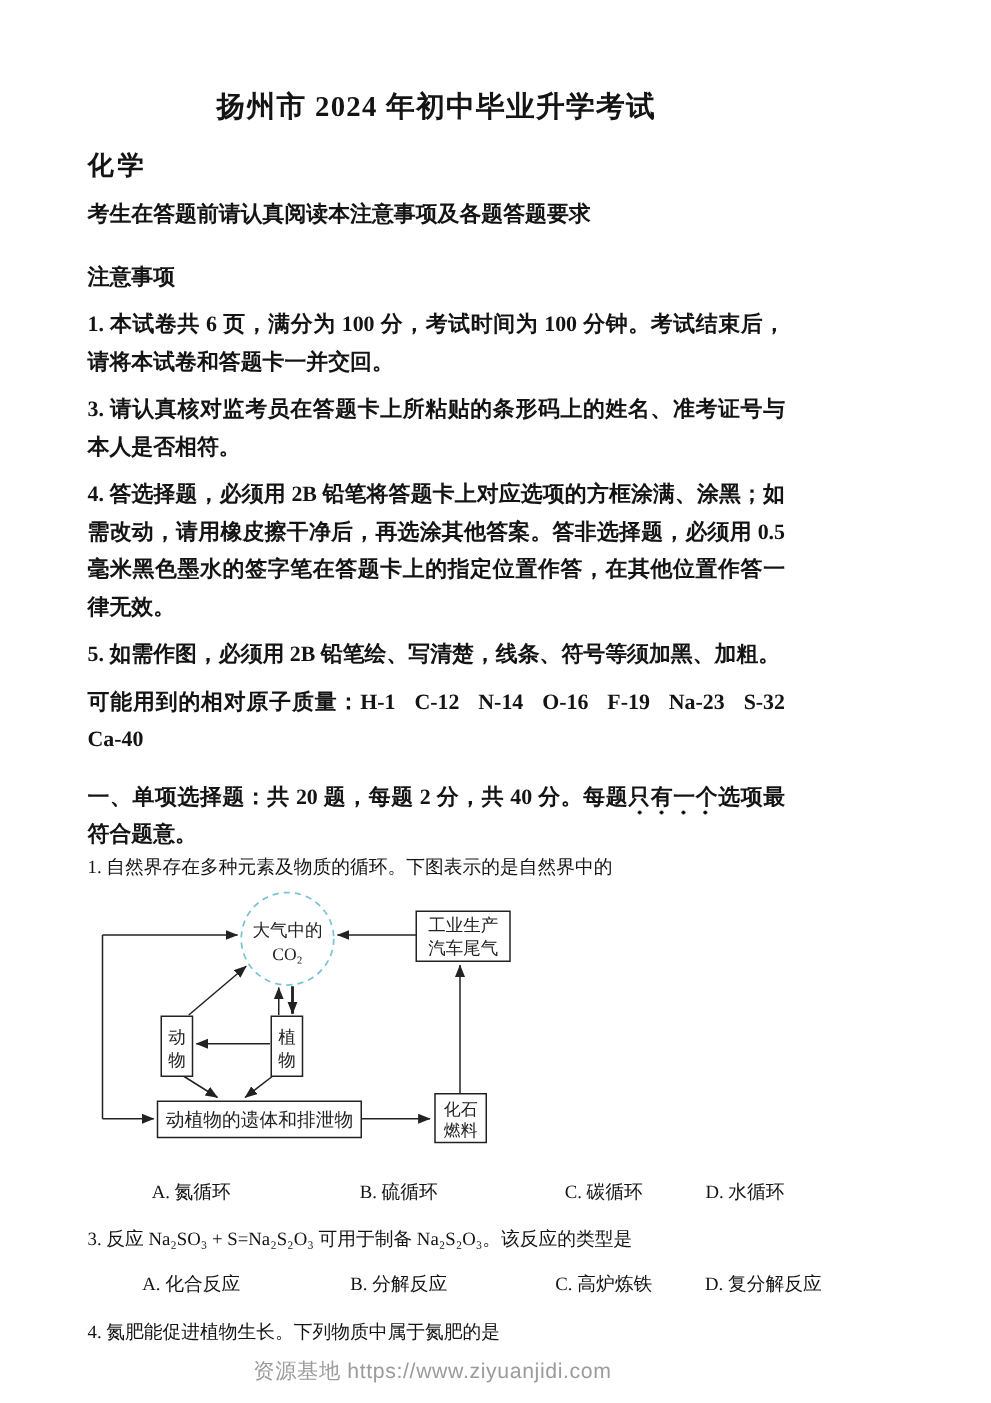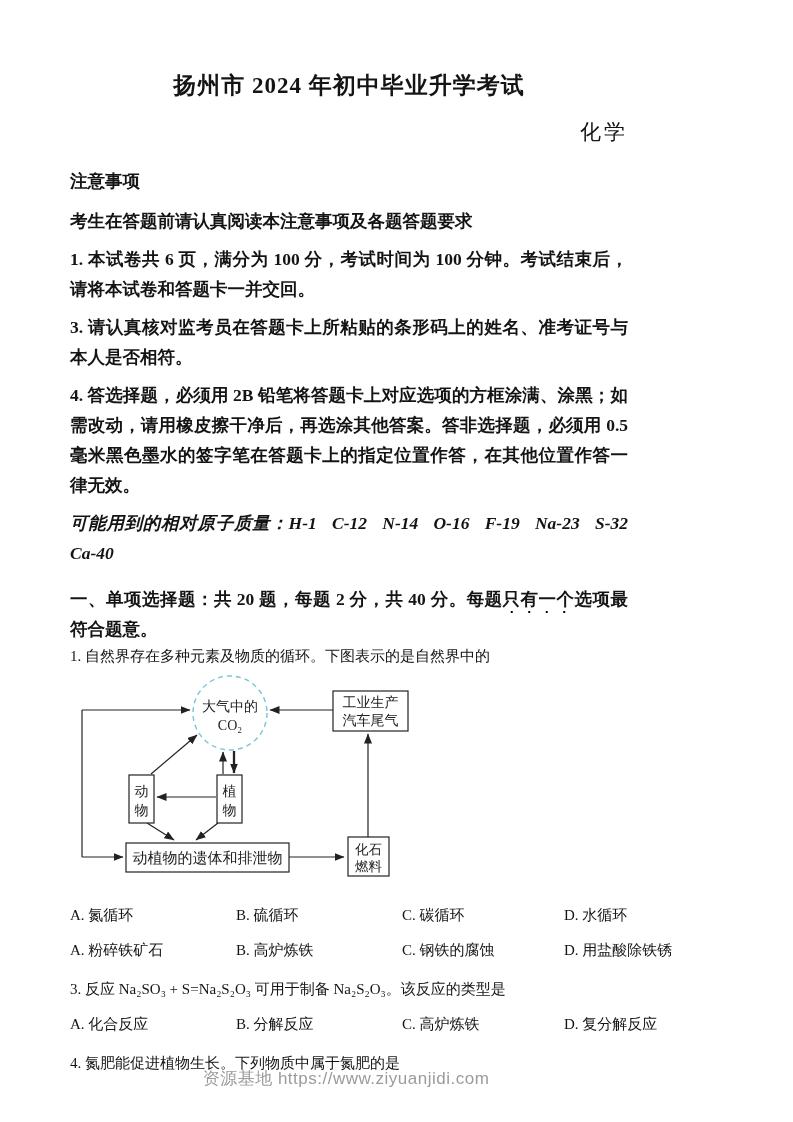--- a/index.html
+++ b/index.html
@@ -2,61 +2,62 @@
 <html lang="zh"><head>
 <meta charset="utf-8">
 <style>
   html,body{margin:0;padding:0;background:#ffffff;}
   .page{
     width:692px;height:1122px;position:relative;background:#fff;color:#141414;
     font-family:"Liberation Serif","DejaVu Serif",serif;overflow:hidden;
   }
   .content{padding:70px 64px 0 70px;}
   .title{font-size:23px;font-weight:bold;text-align:center;margin:0;letter-spacing:1px;}
-  .subject{font-size:21px;font-weight:normal;text-align:right;margin:17px 0 0;letter-spacing:3px;}
+  .subject{font-size:21px;font-weight:bold;text-align:left;margin:17px 0 0;letter-spacing:3px;}
   p{margin:0;}
   .b17{font-size:17.5px;font-weight:bold;line-height:30px;text-align:justify;}
   .notice-head{margin-top:20px;}
   .notice-intro{margin-top:10px;}
   .notice{margin-top:8px;}
-  .masses{margin-top:8px;white-space:pre-wrap;font-style:italic;}
+  .masses{margin-top:8px;white-space:pre-wrap;}
   .section-head{margin-top:16px;}
   .emph{
     background-image:radial-gradient(circle,#000 1.3px,transparent 1.5px);
     background-size:1em 6px;background-position:0 100%;background-repeat:repeat-x;
     padding-bottom:6px;
   }
   .stem{font-size:15px;margin-top:2px;line-height:20px;}
   .opts{display:grid;grid-template-columns:166px 166px 162px auto;font-size:15px;margin-top:16px;}
-  .opts span{white-space:nowrap;}
+  .opts span{white-space:nowrap;text-align:center;}
   .q-gap{margin-top:19px;}
   .diagram{display:block;margin:8px 0 0 1px;}
   .diagram text{fill:#222;}
   .diagram .ln{stroke:#222;stroke-width:1.2;fill:none;}
   .diagram .ln-thick{stroke:#222;stroke-width:2.3;fill:none;}
   .diagram .box{fill:#fff;stroke:#222;stroke-width:1.2;}
   .footer{
-    position:absolute;left:0;right:0;bottom:32px;text-align:center;color:#9b9b9b;
+    position:absolute;left:0;right:0;bottom:14px;text-align:center;color:#9b9b9b;
     font-size:17px;font-family:"Liberation Sans","DejaVu Sans",sans-serif;letter-spacing:.5px;
   }
 </style>
 </head>
 <body>
 
 <div class="page">
   <div class="content">
 
     <h1 class="title">扬州市 2024 年初中毕业升学考试</h1>
     <h2 class="subject">化学</h2>
 
+    <p class="b17 notice-intro">考生在答题前请认真阅读本注意事项及各题答题要求</p>
     <p class="b17 notice-head">注意事项</p>
-    <p class="b17 notice-intro">考生在答题前请认真阅读本注意事项及各题答题要求</p>
     <p class="b17 notice">1. 本试卷共 6 页，满分为 100 分，考试时间为 100 分钟。考试结束后，请将本试卷和答题卡一并交回。</p>
     <p class="b17 notice">3. 请认真核对监考员在答题卡上所粘贴的条形码上的姓名、准考证号与本人是否相符。</p>
     <p class="b17 notice">4. 答选择题，必须用 2B 铅笔将答题卡上对应选项的方框涂满、涂黑；如需改动，请用橡皮擦干净后，再选涂其他答案。答非选择题，必须用 0.5 毫米黑色墨水的签字笔在答题卡上的指定位置作答，在其他位置作答一律无效。</p>
+    <p class="b17 notice">5. 如需作图，必须用 2B 铅笔绘、写清楚，线条、符号等须加黑、加粗。</p>
     <p class="b17 masses">可能用到的相对原子质量：H-1   C-12   N-14   O-16   F-19   Na-23   S-32   Ca-40</p>
 
     <p class="b17 section-head"><span>一、单项选择题：共 20 题，每题 2 分，共 40 分。每题</span><span class="emph">只有一个</span><span>选项最符合题意。</span></p>
 
     <p class="stem">1. 自然界存在多种元素及物质的循环。下图表示的是自然界中的</p>
 
     <svg class="diagram" width="362" height="216" viewBox="0 0 362 216" xmlns="http://www.w3.org/2000/svg">
       <defs>
         <marker id="ah" markerUnits="userSpaceOnUse" markerWidth="11" markerHeight="9" refX="9.5" refY="4" orient="auto">
           <path d="M0,0 L10,4 L0,8 z" fill="#222"></path>
@@ -114,26 +115,20 @@
       </g>
     </svg>
 
     <div class="opts">
       <span>A. 氮循环</span>
       <span>B. 硫循环</span>
       <span>C. 碳循环</span>
       <span>D. 水循环</span>
     </div>
 
-    <div class="opts">
-      <span>A. 粉碎铁矿石</span>
-      <span>B. 高炉炼铁</span>
-      <span>C. 钢铁的腐蚀</span>
-      <span>D. 用盐酸除铁锈</span>
-    </div>
 
     <p class="stem q-gap">3. 反应 Na₂SO₃ + S=Na₂S₂O₃ 可用于制备 Na₂S₂O₃。该反应的类型是</p>
     <div class="opts">
       <span>A. 化合反应</span>
       <span>B. 分解反应</span>
       <span>C. 高炉炼铁</span>
       <span>D. 复分解反应</span>
     </div>
 
     <p class="stem q-gap">4. 氮肥能促进植物生长。下列物质中属于氮肥的是</p>

